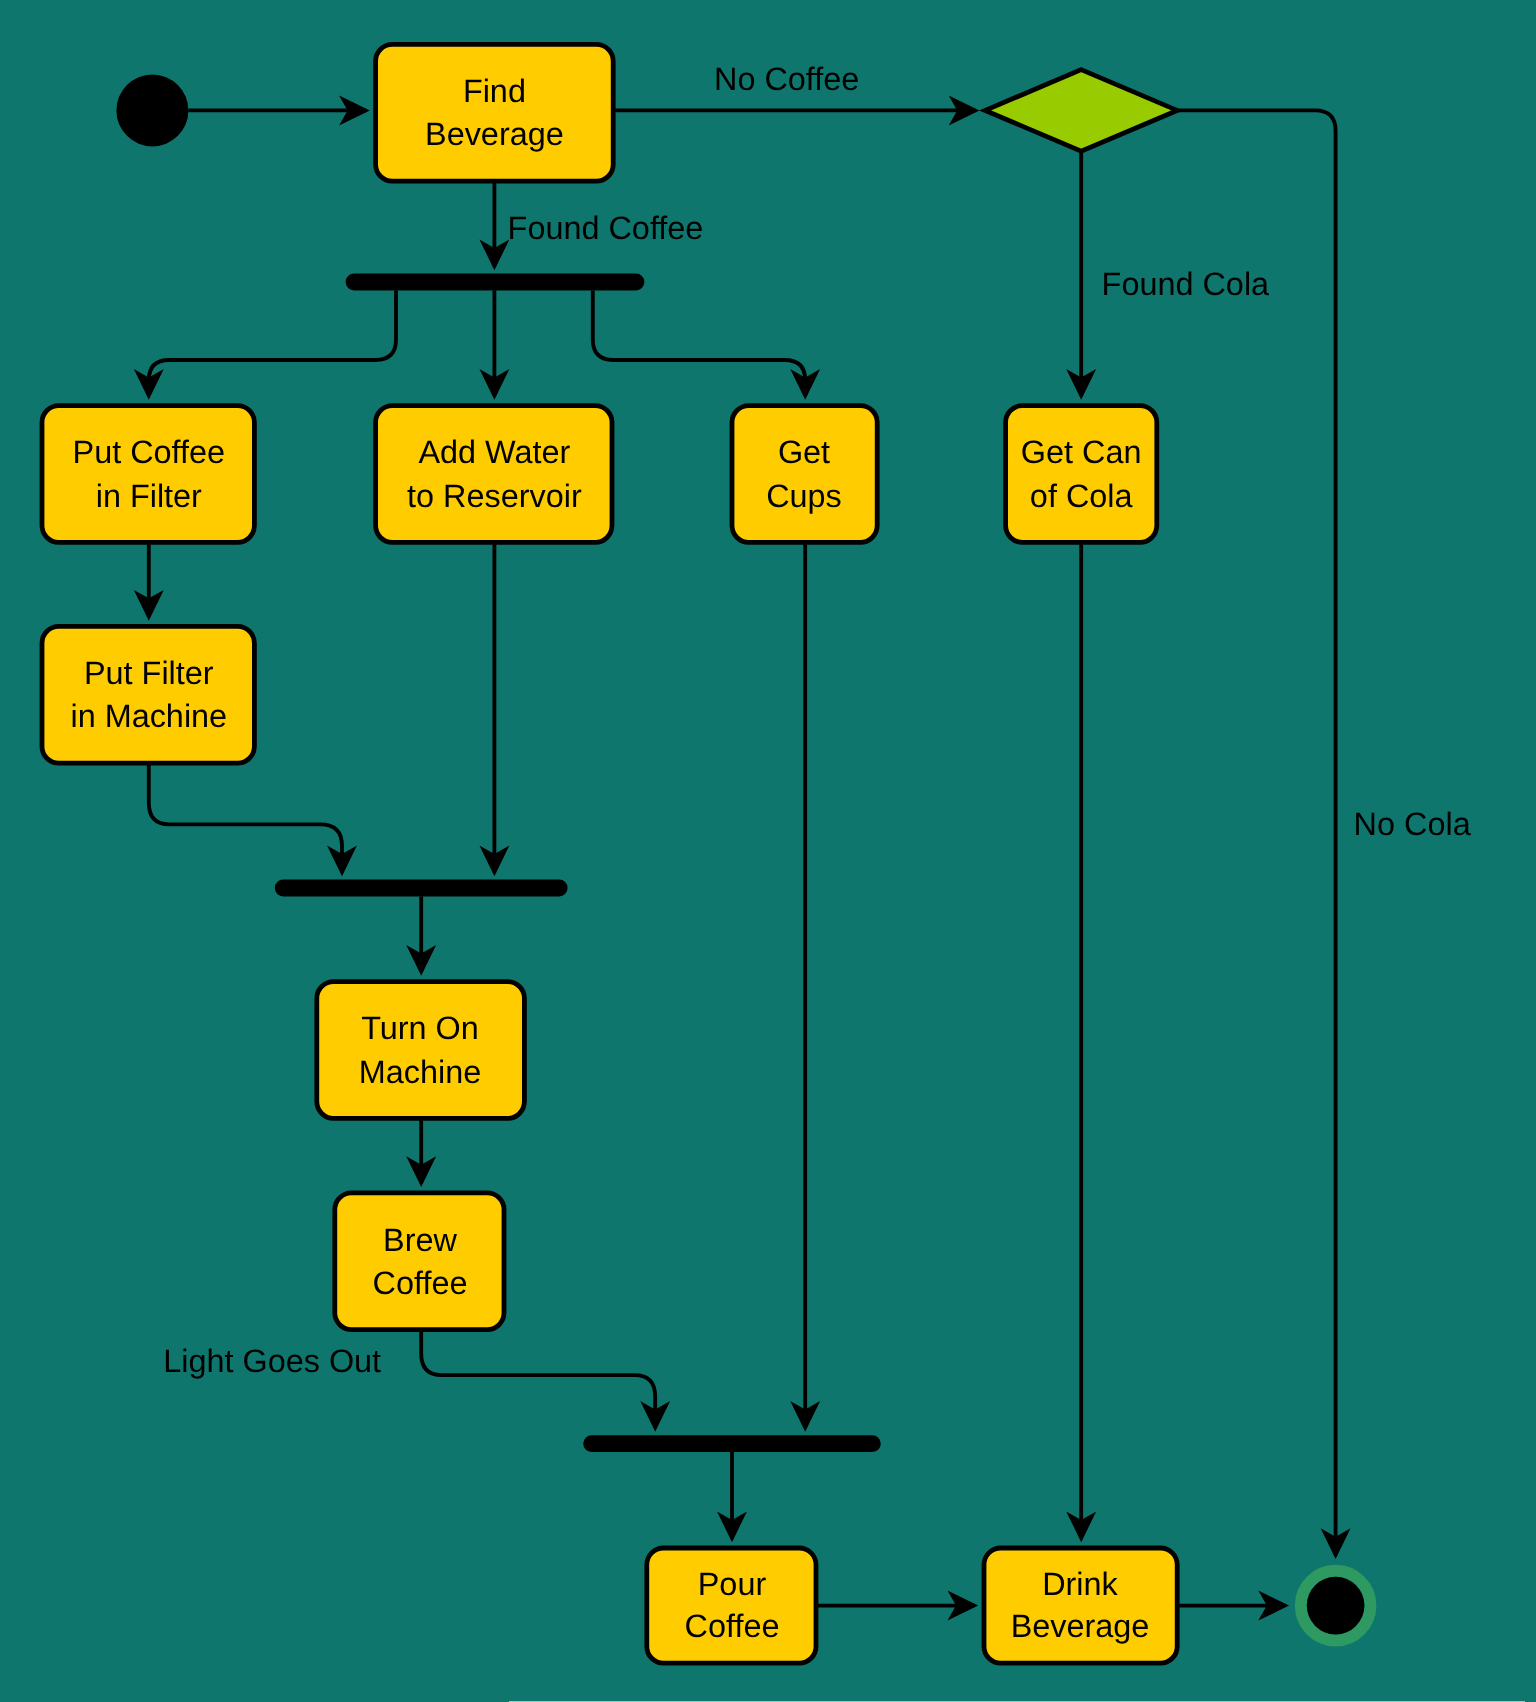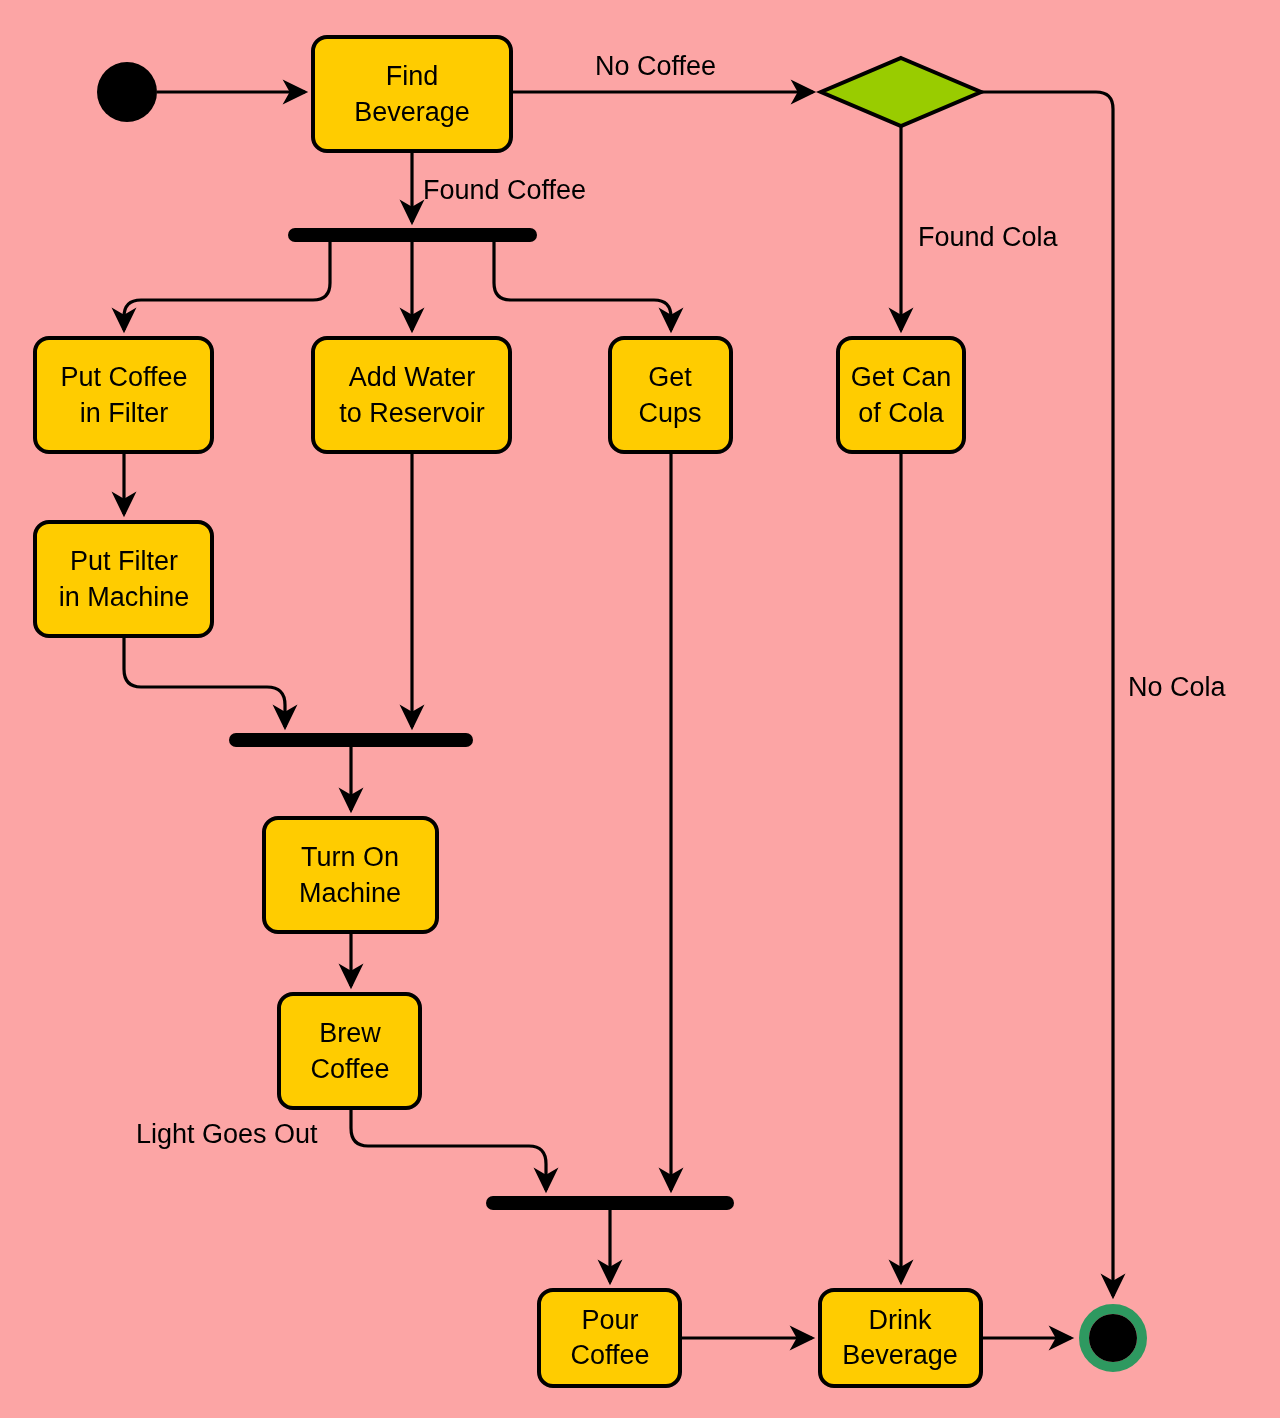--- a/index.html
+++ b/index.html
@@ -7,21 +7,21 @@
     padding: 0;
     background: #ffffff;
   }
   body {
     font-family: "Liberation Sans", sans-serif;
   }
   #diagram-root {
     position: relative;
     width: 1280px;
     height: 1418px;
-    background: #fca5a5;
+    background: #0f766e;
     overflow: hidden;
   }
   svg#activity-diagram {
     display: block;
     width: 1280px;
     height: 1418px;
   }
   .node-label {
     font-family: "Liberation Sans", sans-serif;
     font-size: 27px;

